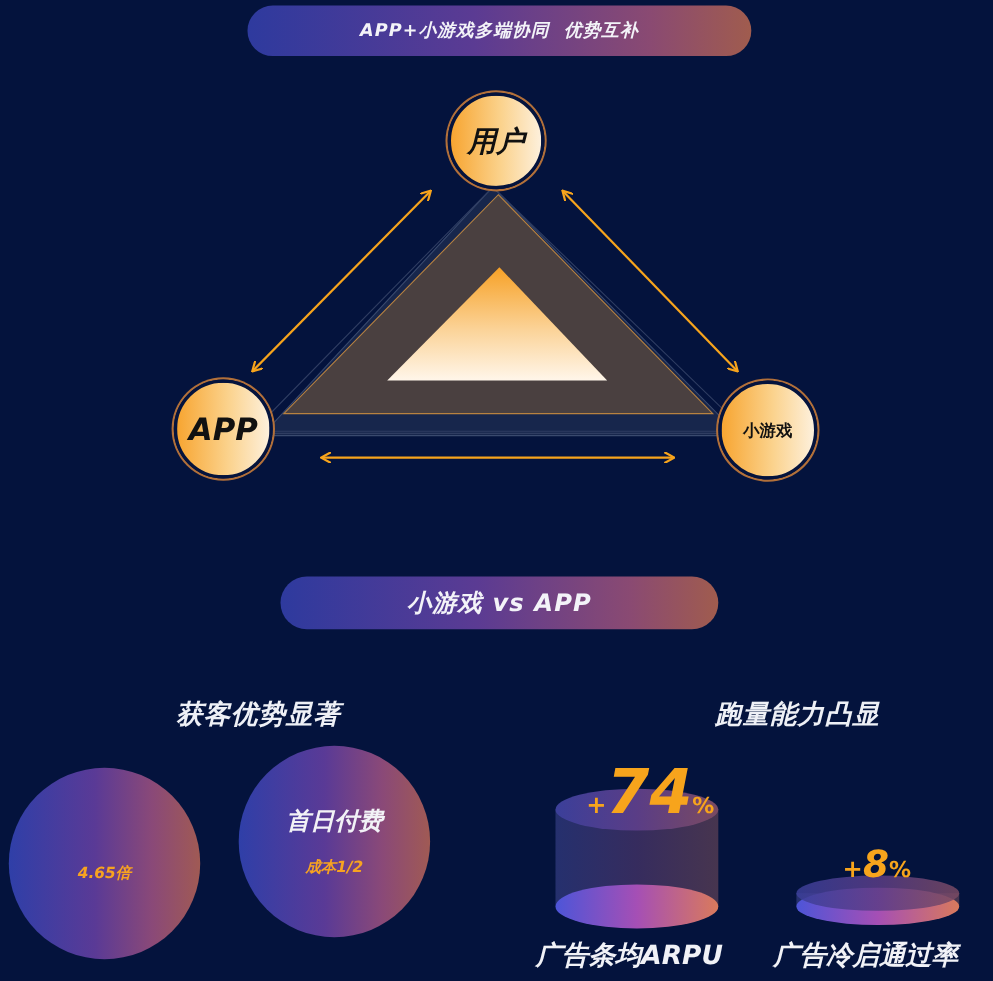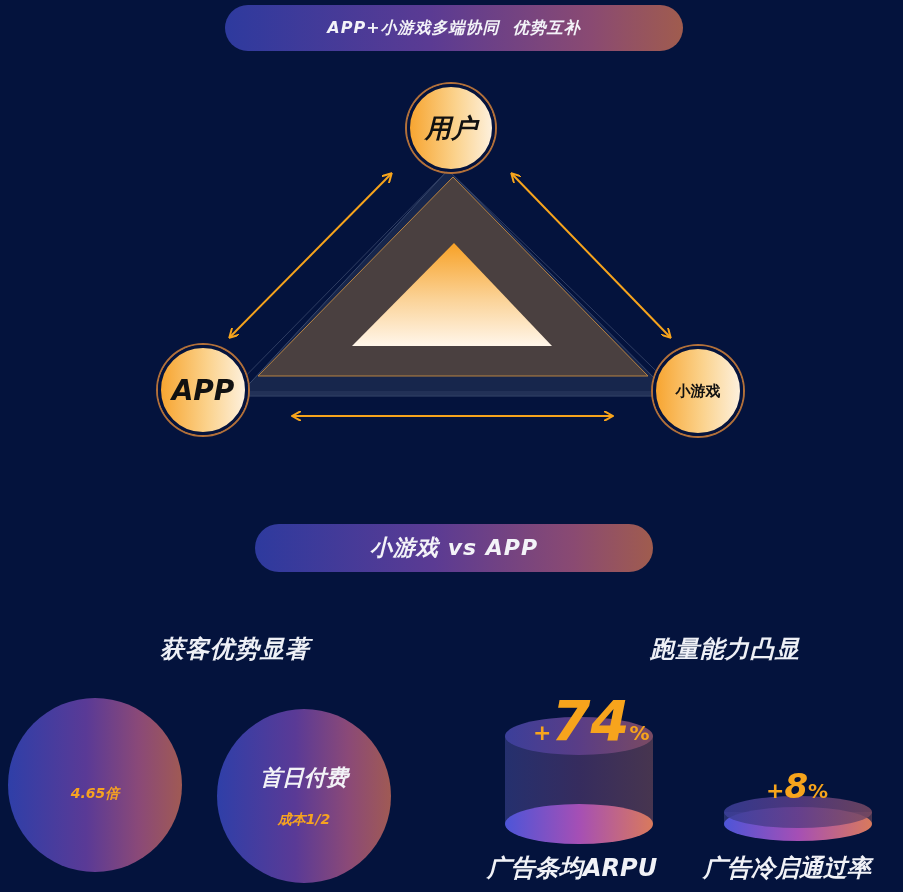--- a/index.html
+++ b/index.html
@@ -43,21 +43,21 @@
   #sec-left { left:118px; top:633px; }
   #sec-right { left:608px; top:633px; }
 
   .ball {
     position:absolute; border-radius:50%;
     background:linear-gradient(90deg,#2f3fa8 0%,#5a3a96 45%,#8a4978 75%,#a05a54 100%);
     display:flex; flex-direction:column; align-items:center; justify-content:center;
     font-weight:bold; font-style:italic;
   }
   #ball-1 { left:8px; top:698px; width:174px; height:174px; }
-  #ball-2 { left:217px; top:709px; width:174px; height:174px; }
+  #ball-2 { left:217px; top:678px; width:174px; height:174px; }
   .ball .l1 { font-size:22px; color:#f2f2f6; }
   .ball .l2 { font-size:14px; color:#f7a320; margin-top:18px; }
 
   .metric {
     position:absolute; color:#f7a41c; font-weight:bold; font-style:italic;
     display:flex; align-items:baseline;
   }
   .metric .plus { font-size:22px; }
   .metric .pct { font-size:20px; font-style:normal; }
   #metric-1 { left:533px; top:688px; }

